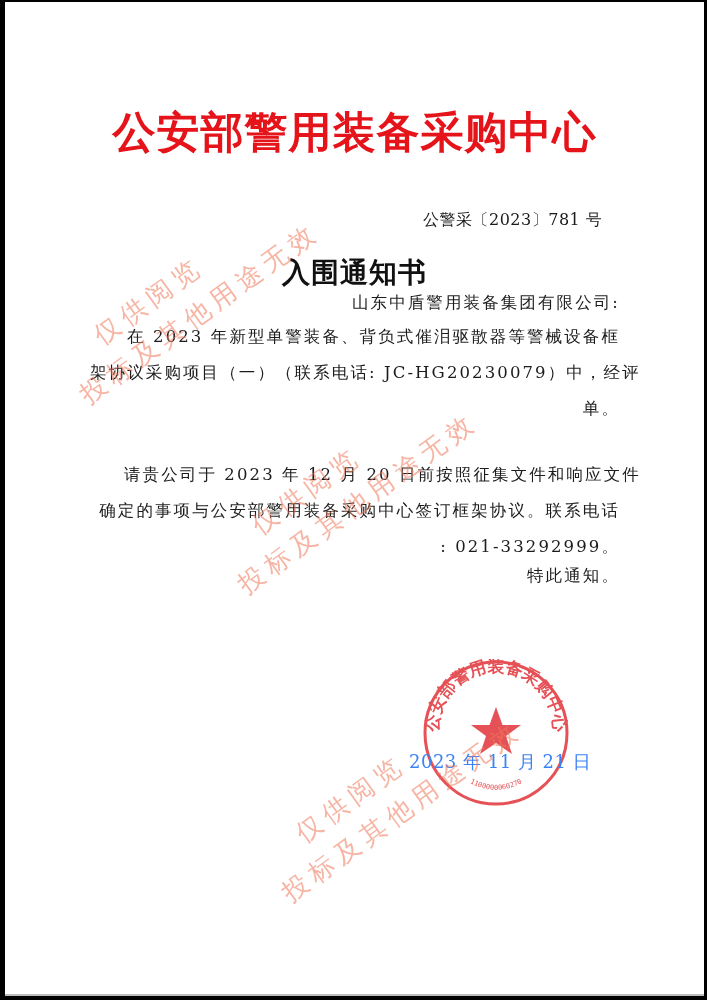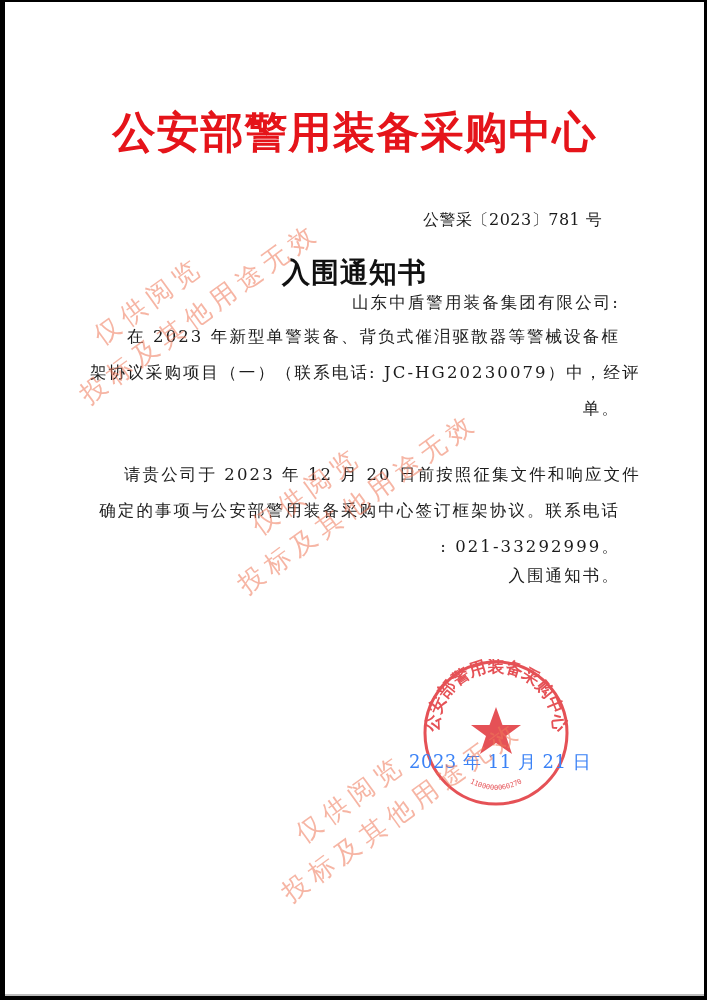--- a/index.html
+++ b/index.html
@@ -131,21 +131,21 @@
     <span class="line">单。</span>
   </div>
 
   <div class="body-text para2">
     <span class="line indent">请贵公司于 2023 年 12 月 20 日前按照征集文件和响应文件</span>
     <span class="line">确定的事项与公安部警用装备采购中心签订框架协议。联系电话</span>
     <span class="line">: 021-33292999。</span>
   </div>
 
   <div class="body-text closing">
-    <span class="line indent">入围通知书。</span>
+    <span class="line indent">特此通知。</span>
   </div>
 
 
   <svg class="seal" viewBox="0 0 148 148">
     <defs>
       <path id="sealArc" d="M 24 100 A 58 58 0 1 1 124 100" fill="none"></path>
       <path id="numArc" d="M 34 112 A 52 52 0 0 0 114 112" fill="none"></path>
     </defs>
     <circle cx="74" cy="74" r="71" fill="none" stroke="#e23a3f" stroke-width="3"></circle>
     <text class="seal-text">

